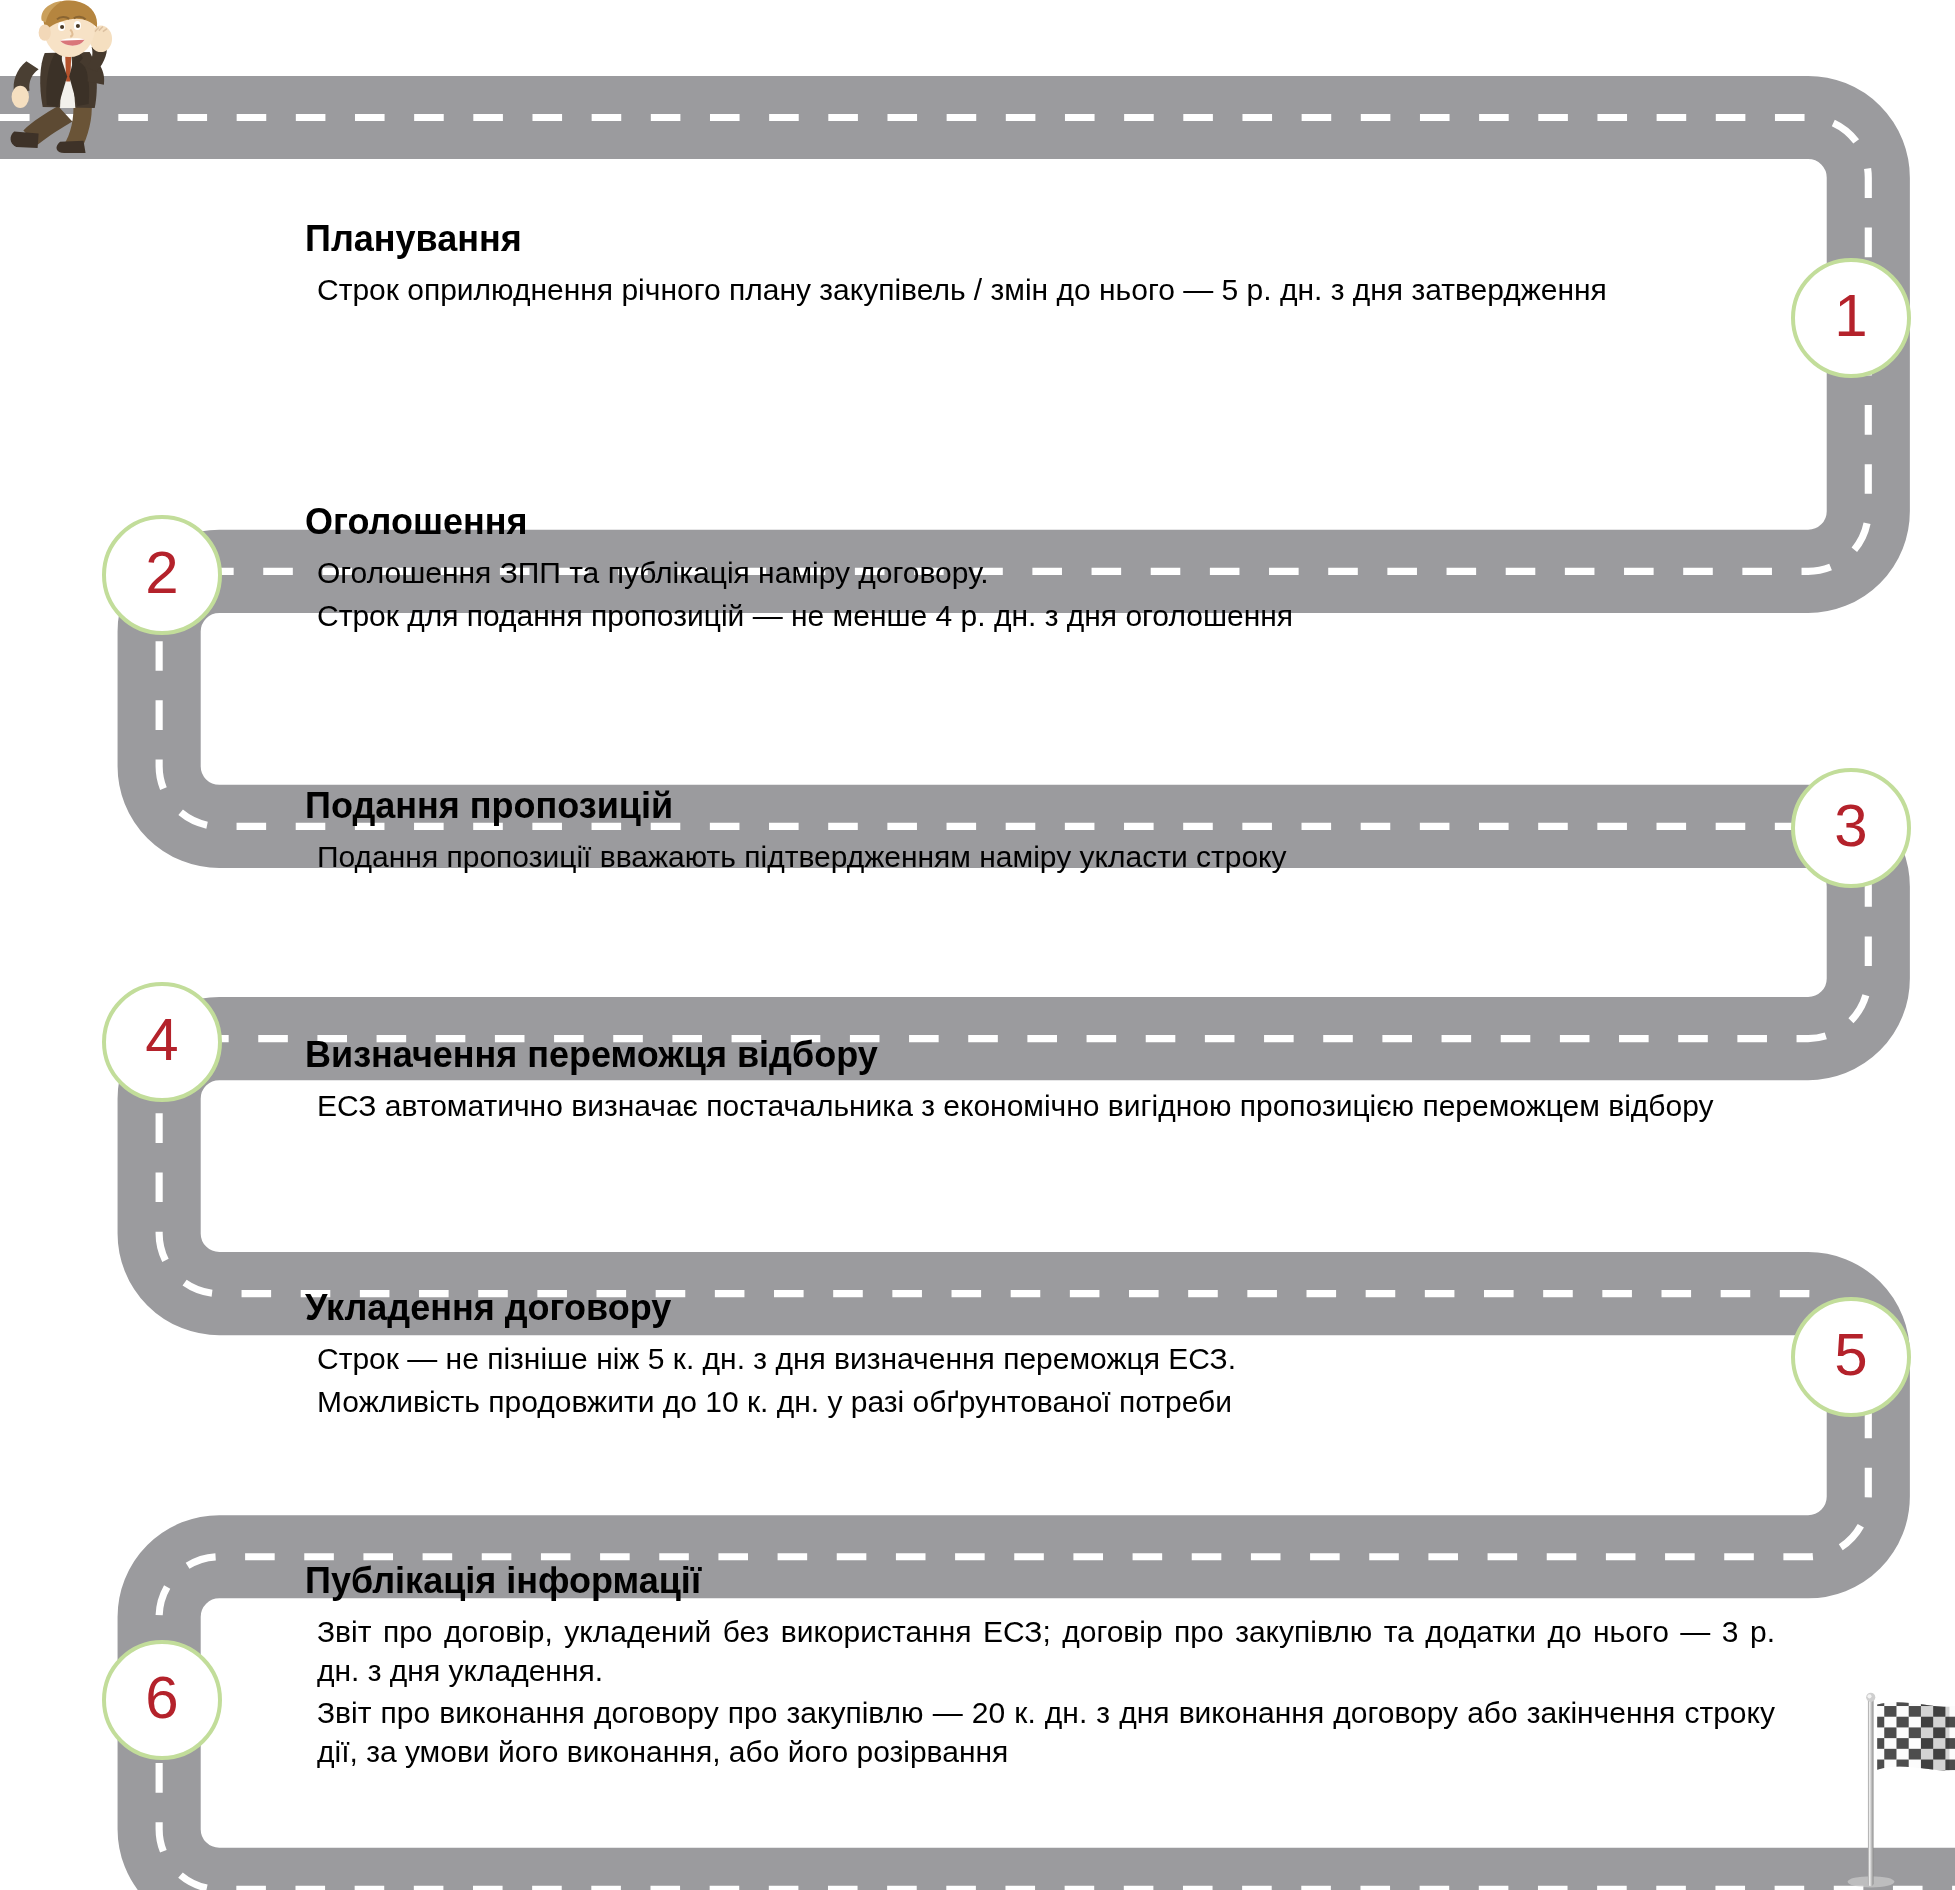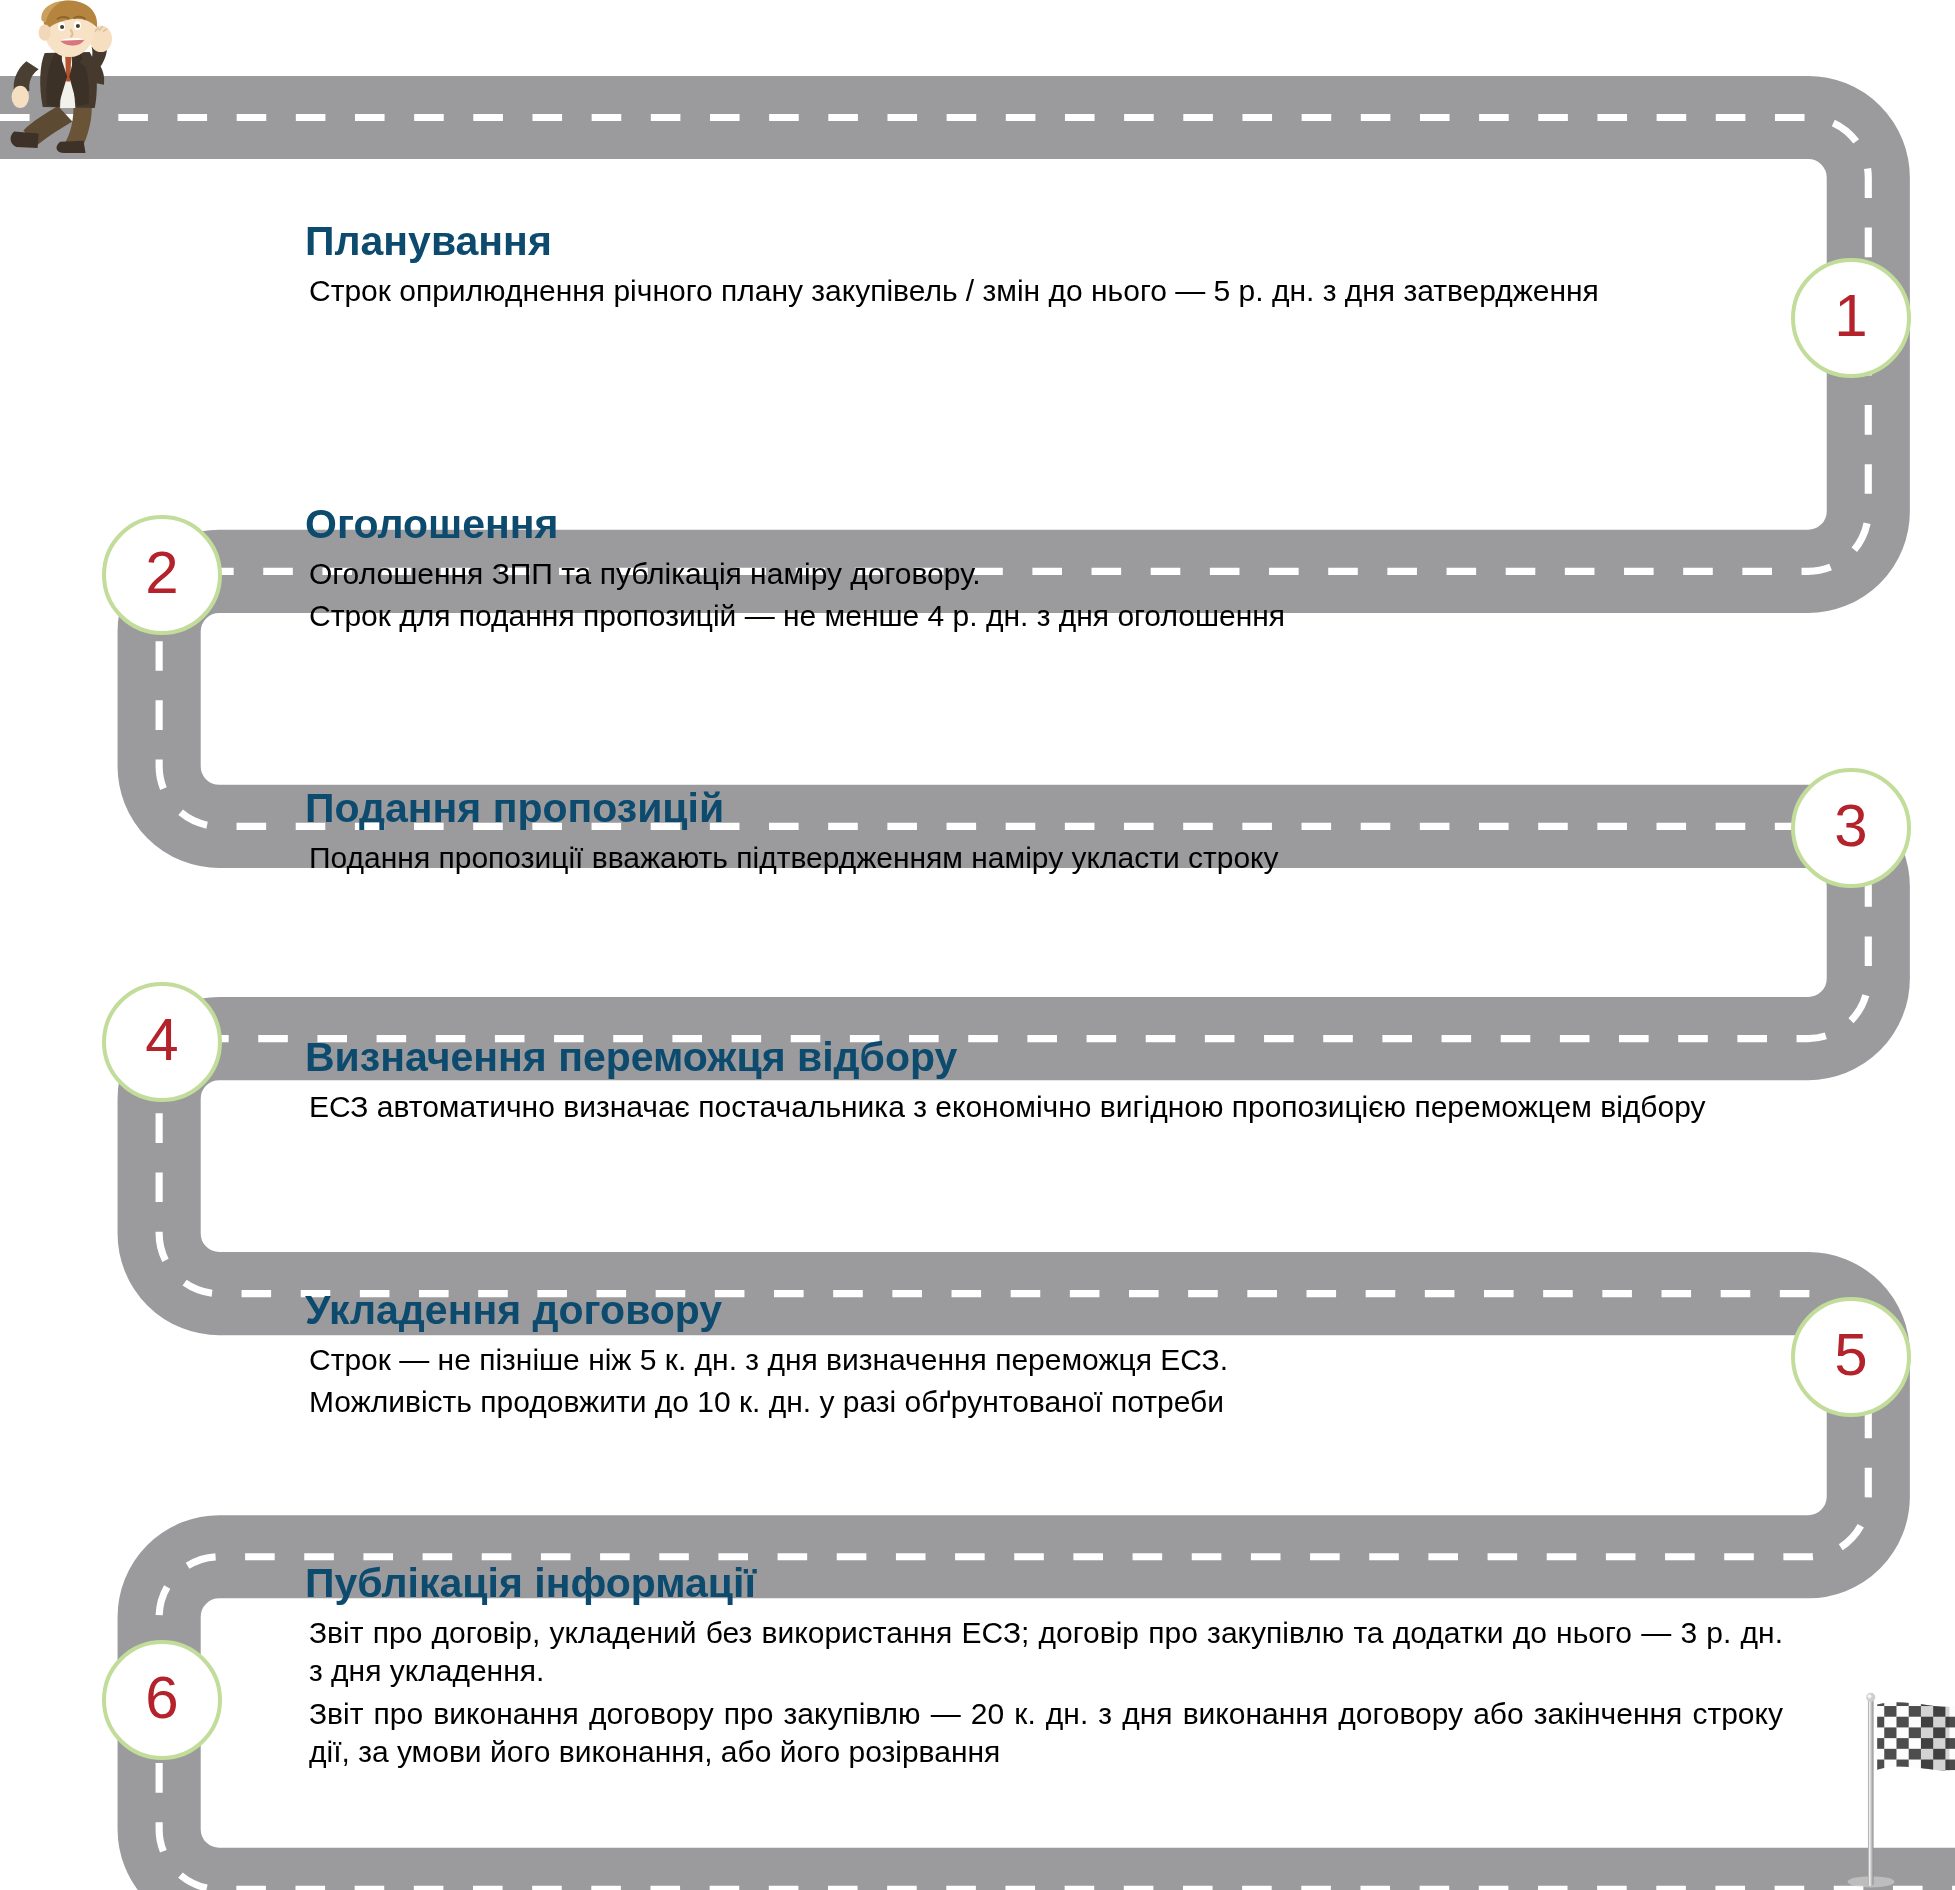--- a/index.html
+++ b/index.html
@@ -36,32 +36,32 @@
     left: 1831px;
     top: 1678px;
     width: 133px;
     height: 214px;
   }
 
   .step {
     position: absolute;
   }
   .step-title {
-    color: #0c4a6e;
+    color: #000000;
     font-weight: bold;
-    font-size: 41px;
+    font-size: 36px;
     line-height: 1.12;
     margin: 0 0 7.1px 0;
     white-space: nowrap;
   }
   .step-body {
     color: #000000;
     font-size: 30px;
     line-height: 1.28;
-    margin: 4px;
+    margin: 12px;
   }
   .step-body p {
     margin: 0 0 4.1px 0;
   }
   .step-body p:last-child { margin-bottom: 0; }
   .justify { text-align: justify; text-align-last: left; }
 
   .badge {
     position: absolute;
     border: 4.6px solid #c2dd9a;

